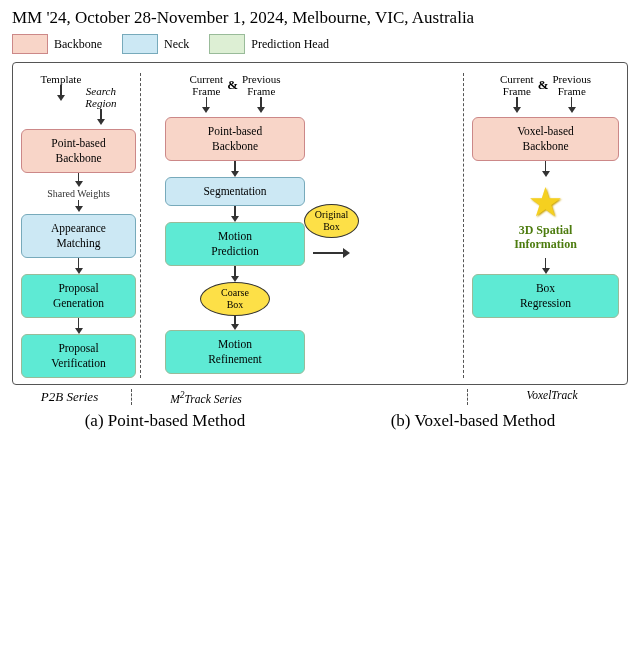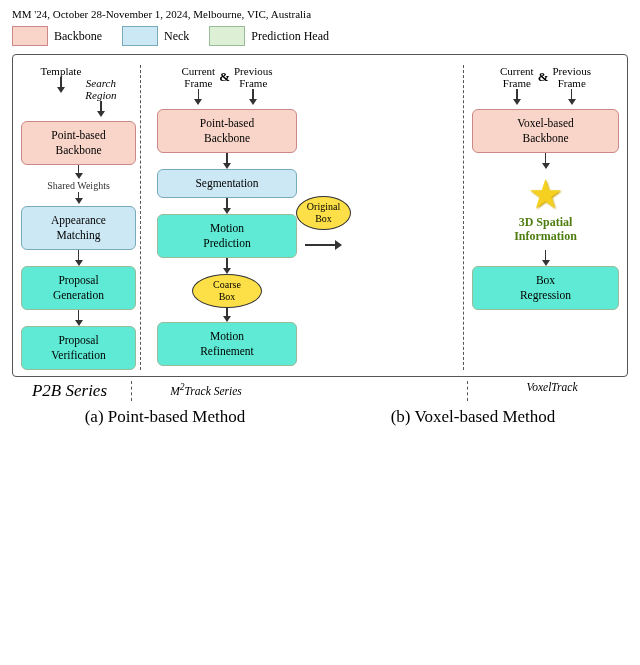--- a/index.html
+++ b/index.html
@@ -10,21 +10,21 @@
       min-height: 665px;
       font-size: 12px;
       color: #000;
     }
 
     .page {
       padding: 8px 12px;
     }
 
     .top-citation {
-      font-size: 11px;
+      font-size: 17px;
       margin-bottom: 6px;
     }
 
     
     .legend {
       display: flex;
       align-items: center;
       gap: 20px;
       margin-bottom: 8px;
       font-size: 12px;
@@ -50,21 +50,21 @@
       border: 1.5px solid #555;
       border-radius: 4px;
       padding: 10px 8px 6px 8px;
       position: relative;
       margin-bottom: 4px;
     }
 
     
     .panel-left {
       display: flex;
-      gap: 12px;
+      gap: 20px;
       flex: 1;
       border-right: 1.5px dashed #555;
       padding-right: 8px;
     }
 
     
     .panel-right {
       flex: 0 0 160px;
       padding-left: 8px;
     }
@@ -393,21 +393,21 @@
         <span>Box<br>Regression</span>
       </div>
 
     </div>
 
   </div>
 
   <div style="display:flex; margin-top:2px;">
 
     <div style="flex:1; border-right: 1.5px dashed #555; padding-right:8px; display:flex; gap:4px;">
-      <div style="flex:1; min-width:110px; max-width:120px; border-right:1.5px dashed #555; padding-right:4px; text-align:center; font-style:italic; font-size:17px;">P2B Series</div>
+      <div style="flex:1; min-width:110px; max-width:120px; border-right:1.5px dashed #555; padding-right:4px; text-align:center; font-style:italic; font-size:13px;">P2B Series</div>
       <div style="flex:1; min-width:130px; max-width:140px; text-align:center; font-style:italic; font-size:11.5px;">M<sup>2</sup>Track Series</div>
     </div>
 
     <div style="flex:0 0 160px; padding-left:8px; text-align:center; font-style:italic; font-size:11.5px;">VoxelTrack</div>
   </div>
 
   <div style="display:flex; margin-top:6px; justify-content:space-around;">
     <div class="caption-sub">(a) Point-based Method</div>
     <div class="caption-sub">(b) Voxel-based Method</div>
   </div>

